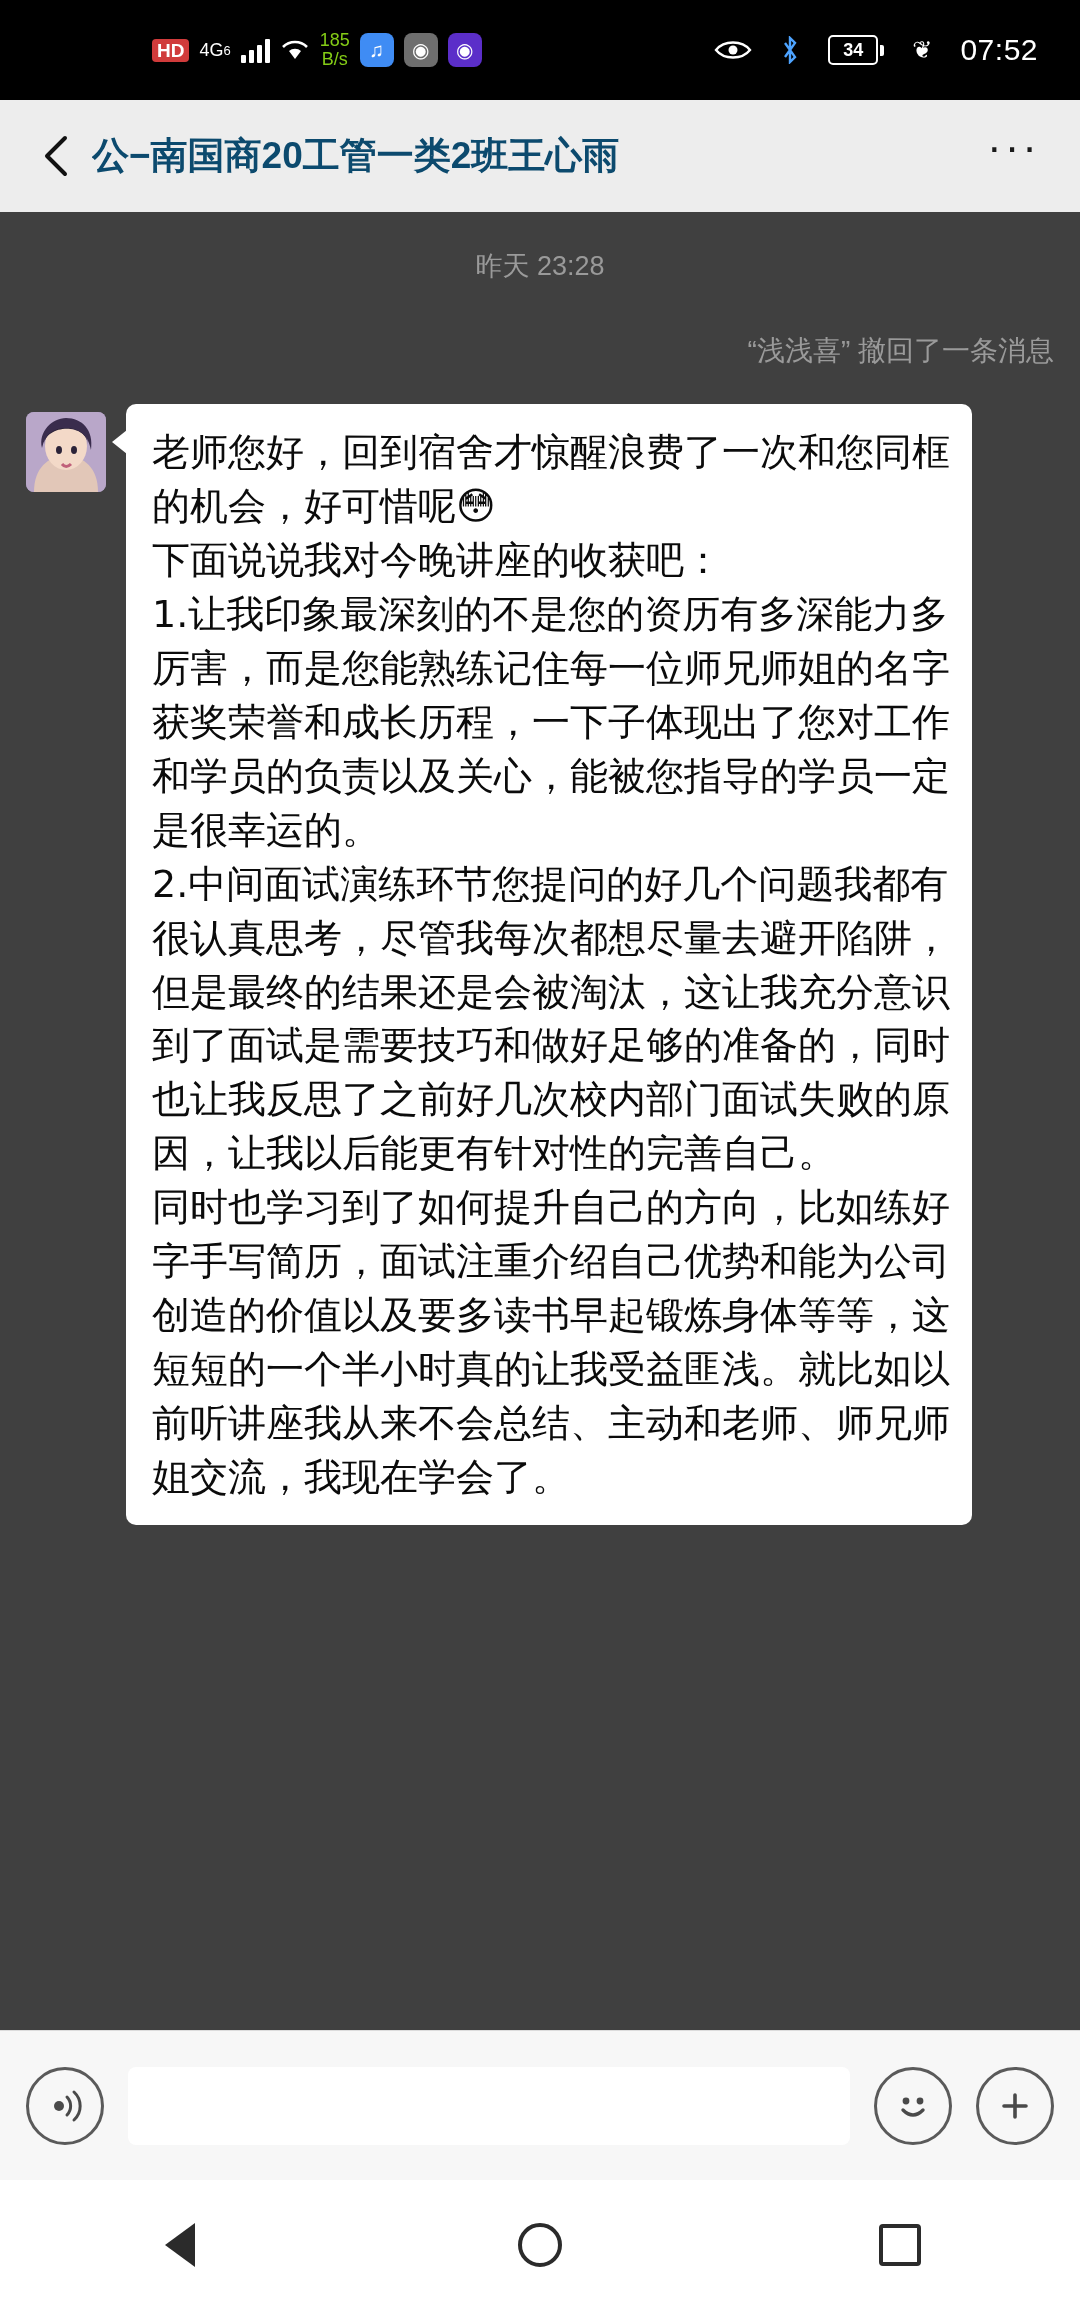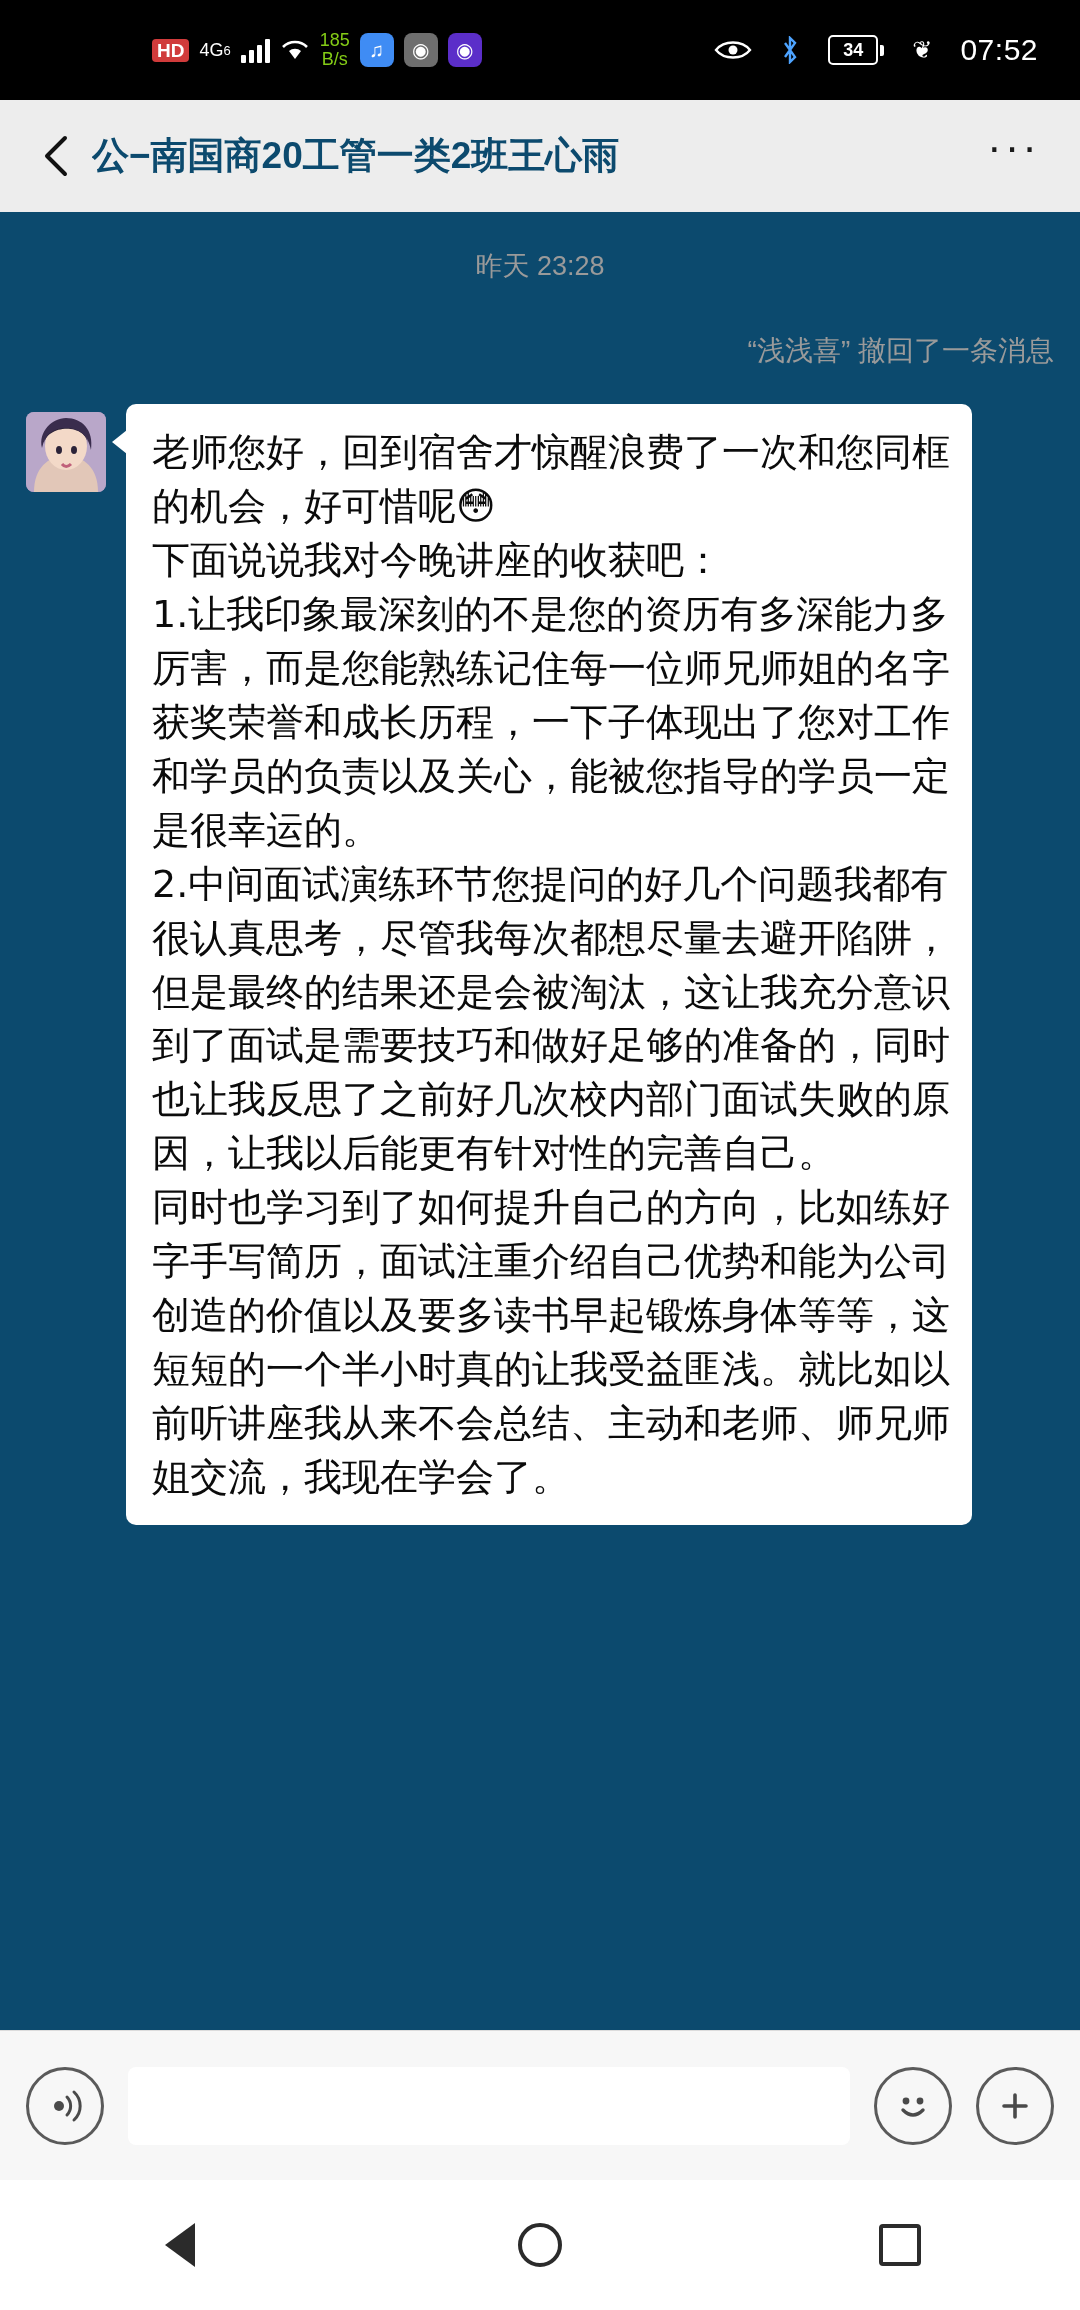--- a/index.html
+++ b/index.html
@@ -168,21 +168,21 @@
     color: #1a1a1a;
     letter-spacing: 3px;
     line-height: 0.6;
     padding: 0 6px 18px 0;
     flex: 0 0 auto;
   }
 
   
   .chat-area {
     flex: 1 1 auto;
-    background: #0c4a6e;
+    background: #404040;
     position: relative;
     overflow: hidden;
     padding: 0 26px;
     box-sizing: border-box;
   }
   .timestamp {
     text-align: center;
     color: #9a9a9a;
     font-size: 27px;
     margin-top: 36px;

